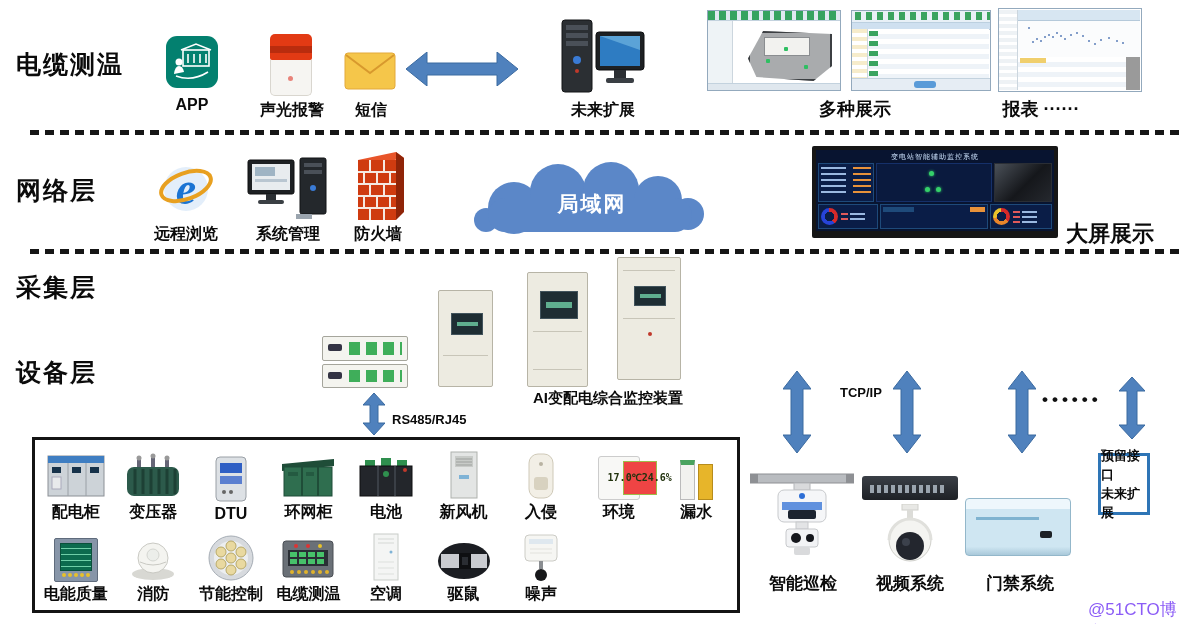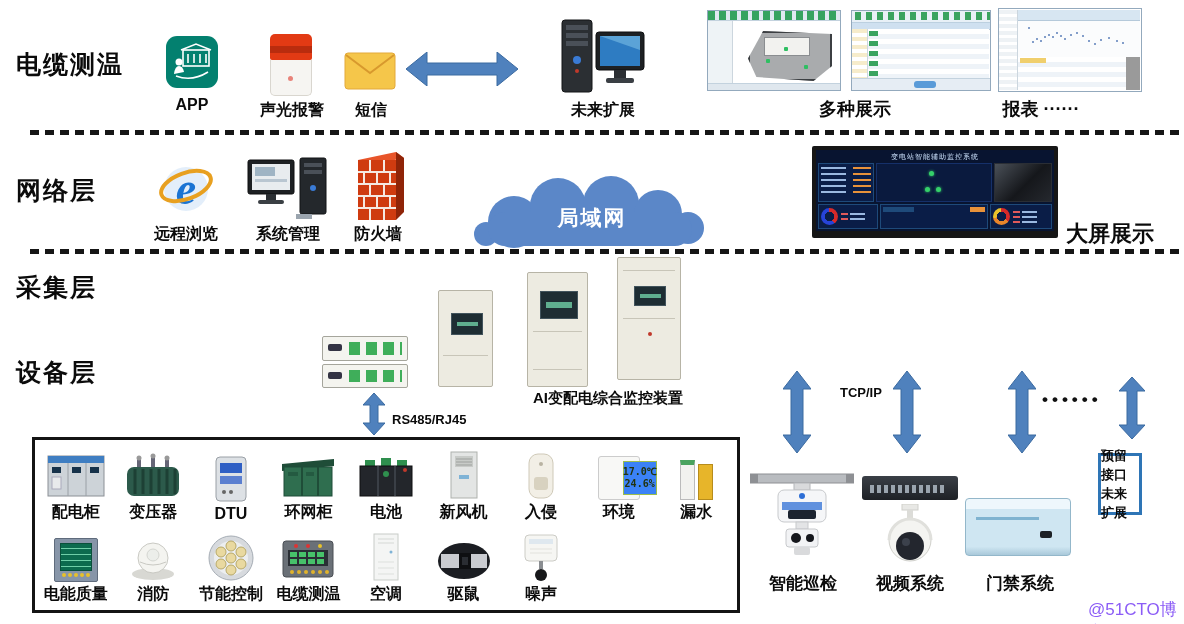--- a/index.html
+++ b/index.html
@@ -47,21 +47,21 @@
   .s3chart{position:relative;height:36px;background:#fbfcfd;border-bottom:1px solid #d7dee4;}
   .s3pts{position:absolute;left:10px;top:6px;width:2px;height:2px;background:#5b7fb8;border-radius:50%;
      box-shadow:4px 14px #5b7fb8,8px 11px #5b7fb8,12px 13px #5b7fb8,16px 9px #5b7fb8,20px 7px #5b7fb8,24px 9px #5b7fb8,
      28px 5px #5b7fb8,32px 8px #5b7fb8,36px 11px #5b7fb8,42px 7px #5b7fb8,48px 5px #5b7fb8,54px 8px #5b7fb8,
      60px 13px #5b7fb8,66px 16px #5b7fb8,72px 12px #5b7fb8,80px 10px #5b7fb8,88px 13px #5b7fb8,94px 15px #5b7fb8;}
   .s3tbl{position:absolute;left:0;right:0;top:47px;bottom:0;background:repeating-linear-gradient(180deg,#fff 0 5px,#eef3f8 5px 10px);}
   .s3tbl:before{content:"";position:absolute;left:2px;top:1px;width:26px;height:5px;background:#f0cf6d;}
   .s3tbl:after{content:"";position:absolute;right:0px;top:0;bottom:0;width:14px;background:#9a9a9a;}
   
   .firewall{position:absolute;left:350px;top:150px;width:54px;height:76px;}
-  .cloud{position:absolute;left:466px;top:172px;width:252px;height:84px;}
+  .cloud{position:absolute;left:466px;top:158px;width:252px;height:84px;}
   .cloud-text{position:absolute;width:100%;text-align:center;top:32px;color:#fff;font-size:21px;font-weight:bold;letter-spacing:2px;}
   .bigscreen{position:absolute;left:812px;top:146px;width:246px;height:92px;background:#161616;border-radius:2px;padding:4px 4px 7px 4px;box-sizing:border-box;}
   .bs-inner{width:100%;height:100%;background:#081430;display:flex;flex-direction:column;padding:2px;box-sizing:border-box;gap:2px;}
   .bs-title{color:#cfe4ff;font-size:7px;text-align:center;height:9px;line-height:9px;letter-spacing:1px;overflow:hidden;}
   .bs-top{flex:1;display:flex;gap:2px;min-height:0;}
   .bs-left{width:50px;background:#0a1d47;border:1px solid #1e4a7a;padding:3px 2px;display:flex;flex-direction:column;gap:4px;}
   .bs-left i{display:block;height:2px;background:linear-gradient(90deg,#9ab8e0 0 50%,transparent 50% 65%,#e8923a 65% 100%);}
   .bs-map{flex:1;background:#0a1a3e;border:1px solid #15306a;position:relative;}
   .dotg{position:absolute;width:5px;height:5px;border-radius:50%;background:#35d06a;box-shadow:0 0 3px #35d06a;}
   .bs-video{width:56px;background:linear-gradient(135deg,#4a5058 0%,#15171b 55%,#25282e 100%);border:1px solid #2a2e35;}
@@ -83,32 +83,32 @@
   .cab .scr{position:absolute;background:#1e2d33;border:1px solid #41535c;}
   .cab .scr:after{content:"";position:absolute;left:15%;top:40%;width:70%;height:20%;background:#5fae8f;}
   .cab .seam{position:absolute;left:8%;right:8%;height:1px;background:#c8c5b8;}
   
   .devbox{position:absolute;left:32px;top:437px;width:708px;height:176px;border:3px solid #141414;box-sizing:border-box;background:#fff;
           display:grid;grid-template-columns:repeat(9,1fr);grid-template-rows:1fr 1fr;padding:3px 2px;}
   .cell{display:flex;flex-direction:column;align-items:center;justify-content:flex-end;padding-bottom:2px;min-width:0;}
   .cicon{height:50px;display:flex;align-items:flex-end;justify-content:center;}
   .glabel{font-weight:bold;font-size:16px;color:#0b0b0b;text-align:center;margin-top:2px;white-space:nowrap;}
   .env-frame{width:40px;height:42px;background:#f8f8f6;border:1px solid #ccc;border-radius:3px;display:flex;align-items:center;justify-content:center;}
-  .env-lcd{width:32px;height:32px;background:#3b82f6;border:1px solid #9dbd4a;display:flex;flex-direction:column;justify-content:center;align-items:center;
+  .env-lcd{width:32px;height:32px;background:#ef4444;border:1px solid #9dbd4a;display:flex;flex-direction:row;justify-content:center;align-items:center;
            font-family:"DejaVu Sans Mono",monospace;font-weight:bold;font-size:10px;color:#22330e;line-height:12px;margin-left:42px;}
   .leak{display:flex;gap:3px;align-items:flex-end;}
   .leak .m1{width:13px;height:34px;background:#f2f2ef;border:1px solid #bbb;border-top:5px solid #4aa35f;}
   .leak .m2{width:13px;height:34px;background:#e7b52a;border:1px solid #b78c1c;}
   .pq{width:42px;height:42px;background:#8795a8;border:1px solid #5f6b7c;border-radius:2px;display:flex;flex-direction:column;align-items:center;justify-content:center;gap:2px;}
   .pq .lcd{width:30px;height:26px;background:#0c6b4e;border:1px solid #0a503b;
       background-image:linear-gradient(#6fcfa8 1px,transparent 1px);background-size:100% 6px;background-position:0 4px;}
   .pq .btns{display:flex;gap:2px;}
   .pq .btns i{width:4px;height:4px;border-radius:50%;background:#e8c22a;}
   
-  .futurebox{position:absolute;left:1098px;top:453px;width:44px;height:62px;border:3px solid #2e75b6;box-sizing:border-box;
+  .futurebox{position:absolute;left:1098px;top:453px;width:52px;height:62px;border:3px solid #2e75b6;box-sizing:border-box;
              display:flex;flex-direction:column;align-items:center;justify-content:center;font-size:13px;font-weight:bold;color:#0b0b0b;line-height:19px;}
   .switch{position:absolute;left:862px;top:476px;width:96px;height:24px;border-radius:3px;background:linear-gradient(#3a3f46,#1e2126);position:absolute;}
   .switch:after{content:"";position:absolute;left:8px;right:14px;top:9px;height:8px;
        background:repeating-linear-gradient(90deg,#9aa4ae 0 4px,transparent 4px 7px);}
   .access{position:absolute;left:965px;top:498px;width:106px;height:58px;border-radius:4px;
           background:linear-gradient(180deg,#eef7fc 0 18%,#cfe6f2 18% 85%,#a9c9da 100%);border:1px solid #93b7ca;box-sizing:border-box;}
   .access:before{content:"";position:absolute;left:10%;top:32%;width:60%;height:3px;background:#7fb3d0;}
   .access:after{content:"";position:absolute;right:18px;top:58%;width:12px;height:7px;background:#1d2126;border-radius:2px;}
   .dots6{position:absolute;font-weight:bold;color:#111;font-size:17px;letter-spacing:4px;}
   .watermark{position:absolute;left:1088px;top:598px;font-size:17px;color:#8b5cf6;}

